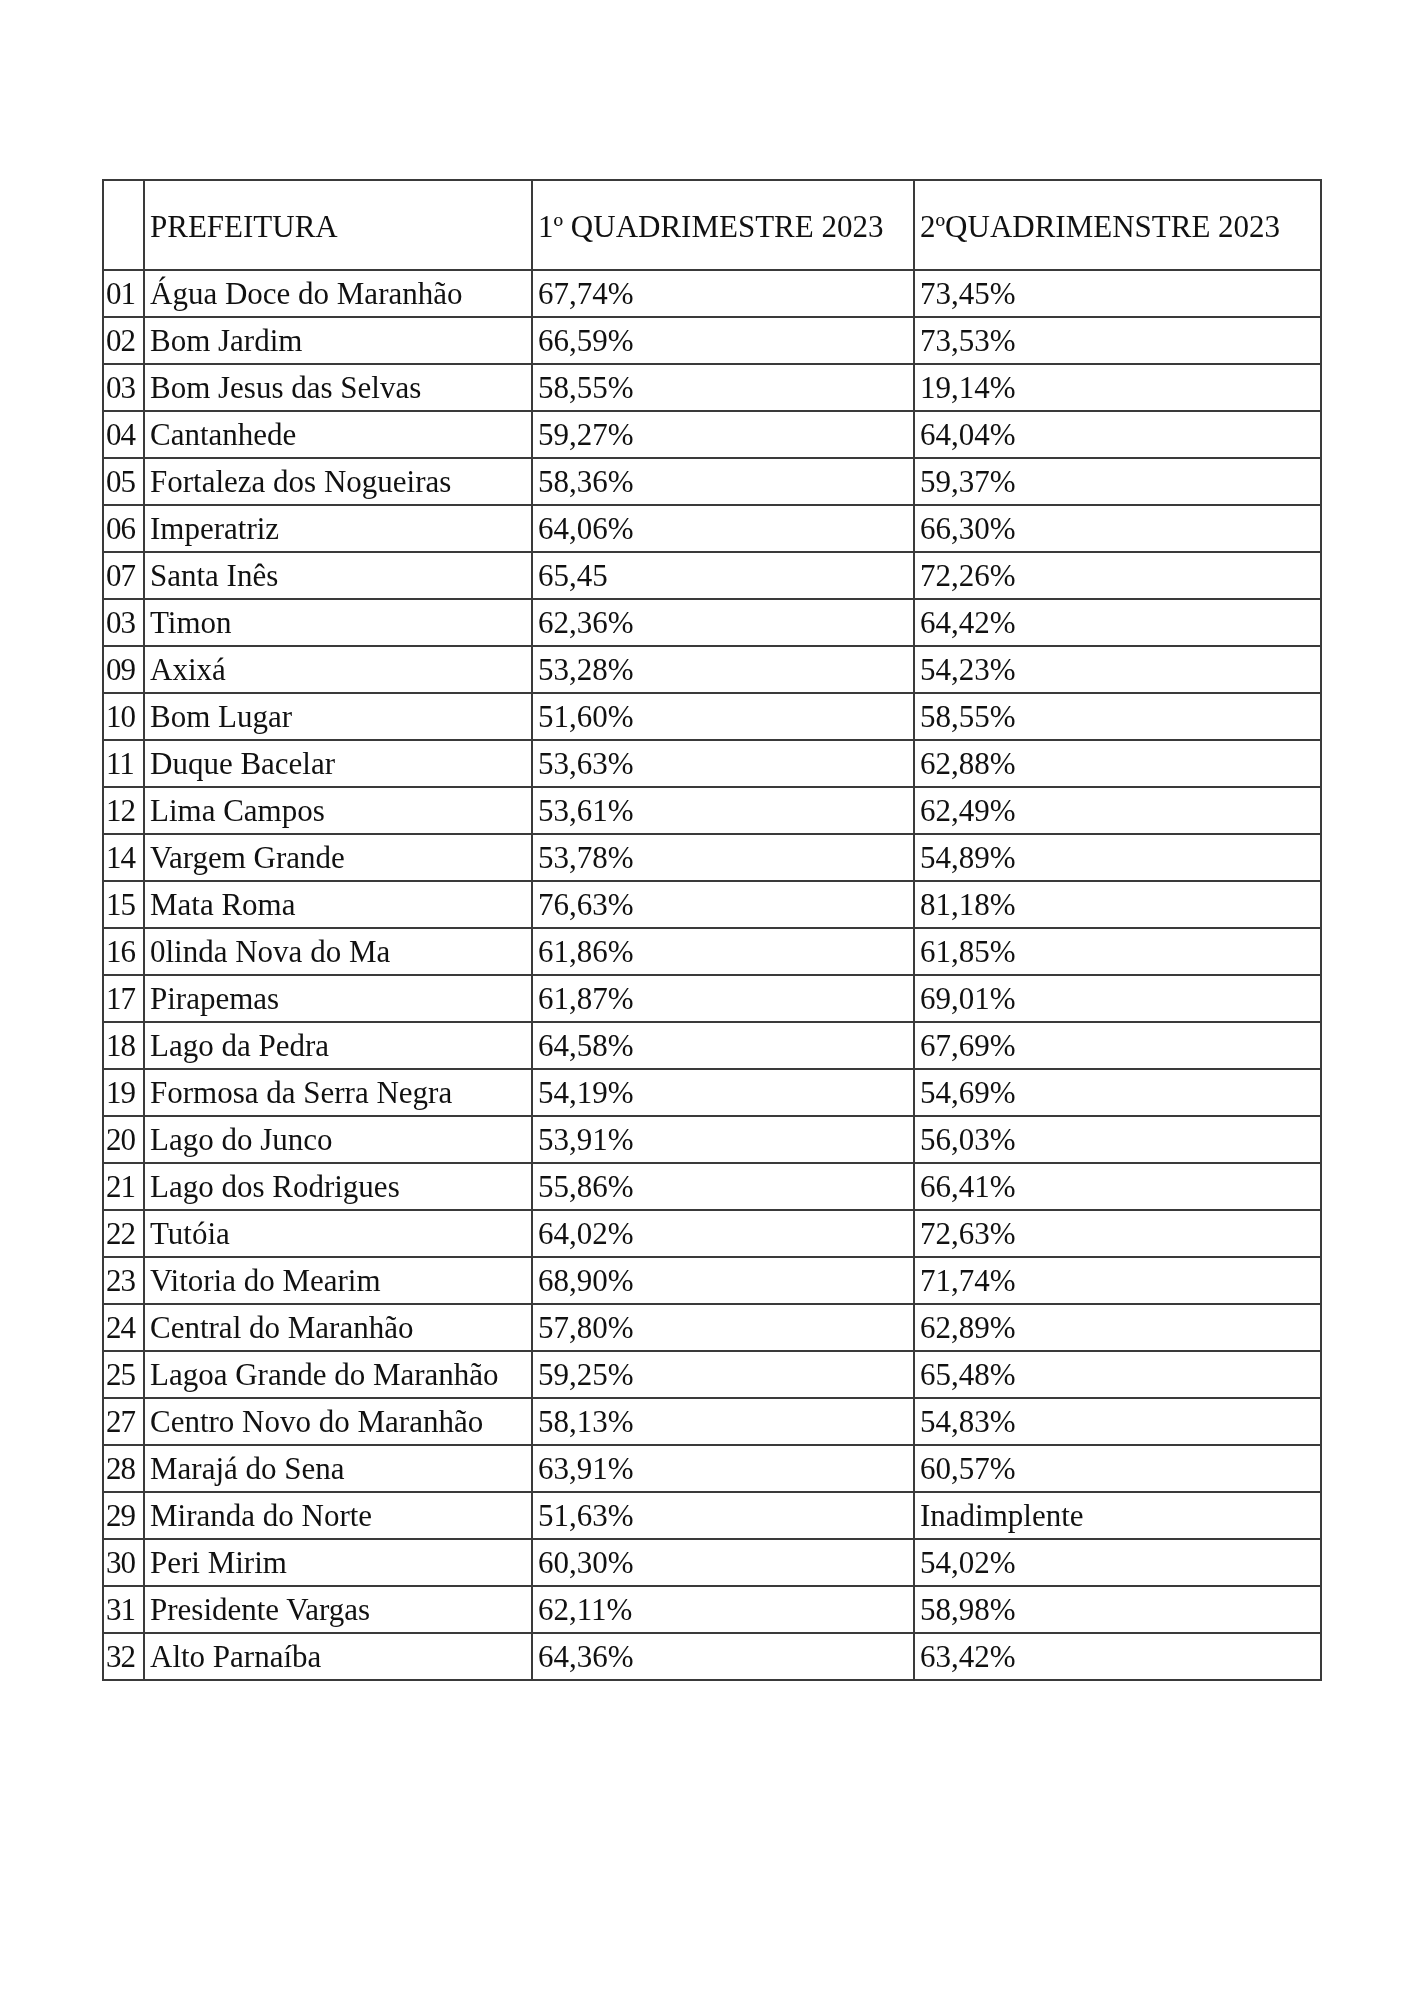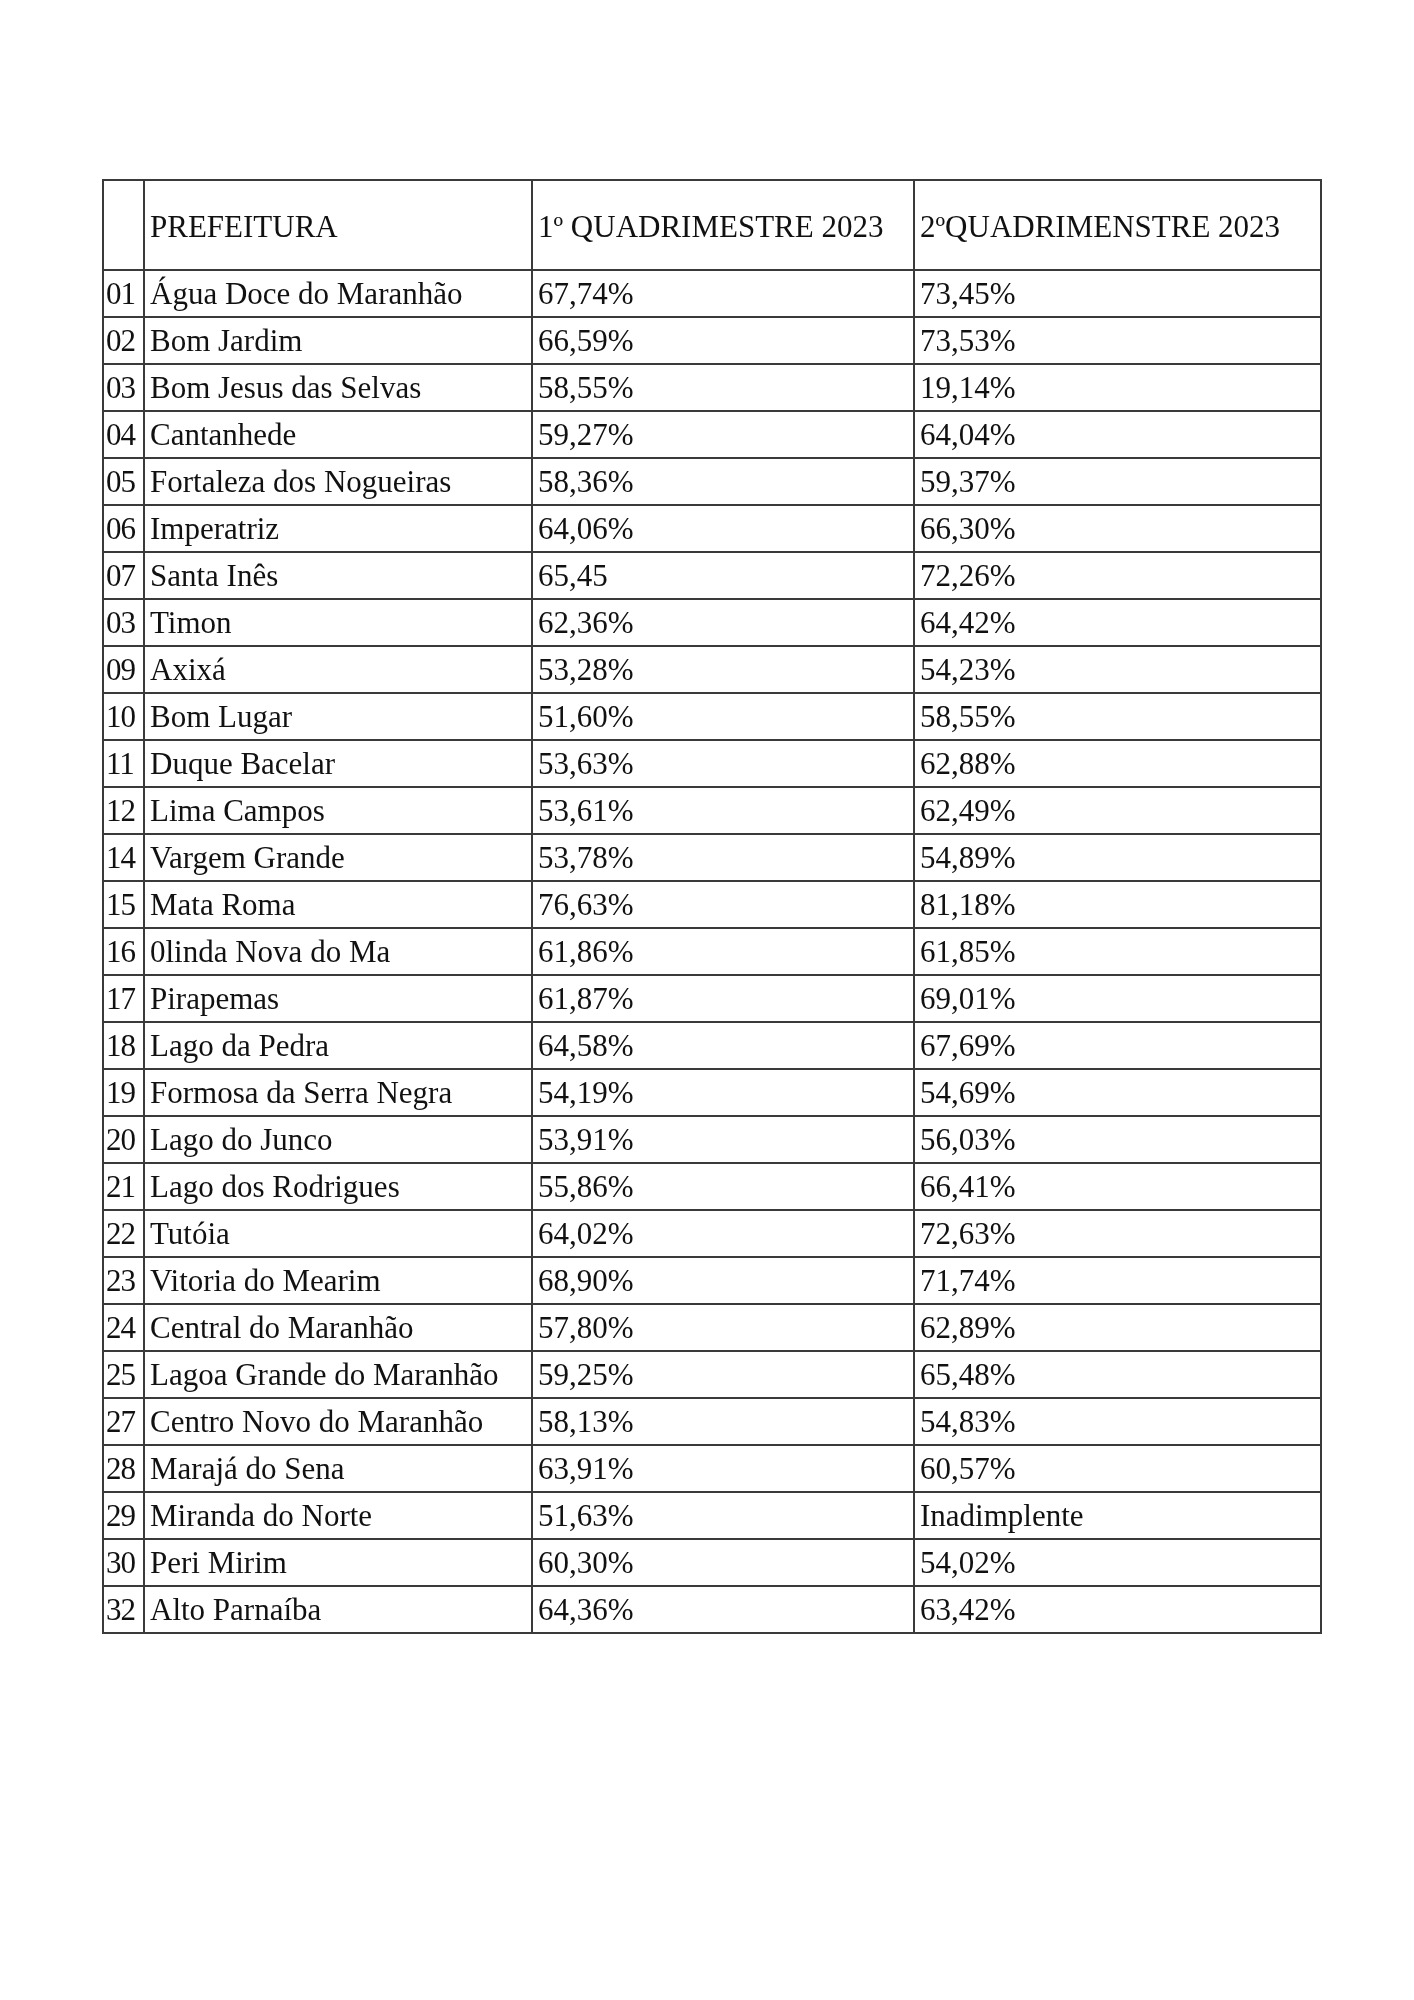--- a/index.html
+++ b/index.html
@@ -213,20 +213,26 @@
           <td>51,63%</td>
           <td>Inadimplente</td>
         </tr>
         <tr>
           <td class="num">30</td>
           <td>Peri Mirim</td>
           <td>60,30%</td>
           <td>54,02%</td>
         </tr>
         <tr>
+          <td class="num">31</td>
+          <td>Presidente Vargas</td>
+          <td>62,11%</td>
+          <td>58,98%</td>
+        </tr>
+        <tr>
           <td class="num">32</td>
           <td>Alto Parnaíba</td>
           <td>64,36%</td>
           <td>63,42%</td>
         </tr>
       </tbody>
   </table>
 </div>
 
 </body></html>

